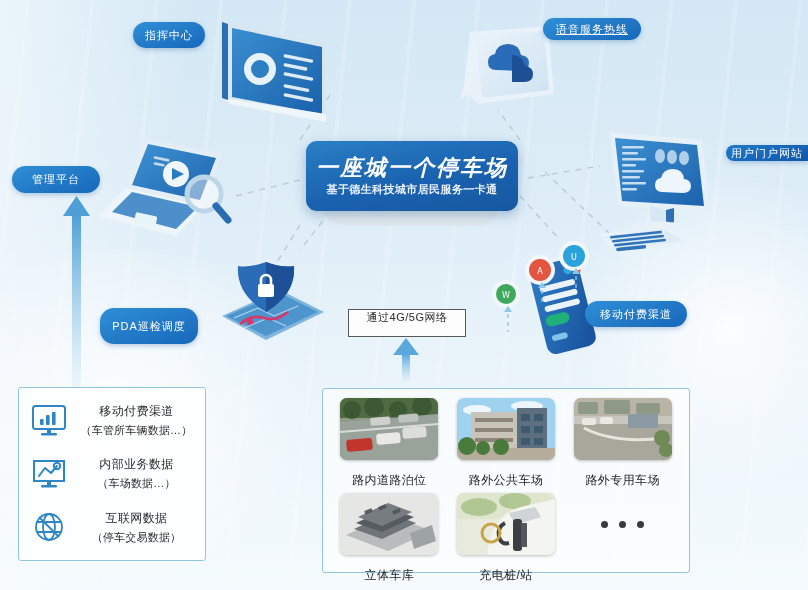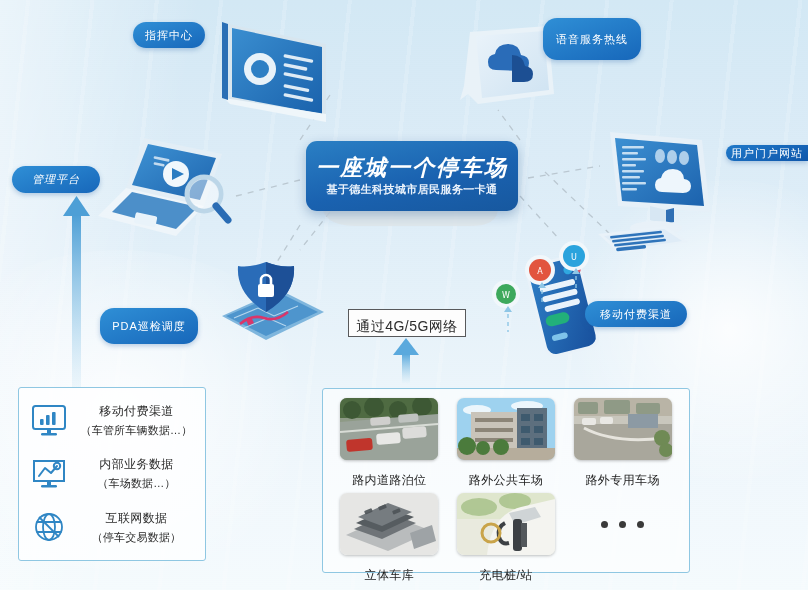--- a/index.html
+++ b/index.html
@@ -29,23 +29,23 @@
     position:absolute;display:flex;align-items:center;justify-content:center;
     color:#fff;border-radius:14px;white-space:nowrap;
     background:linear-gradient(160deg,#2f8fd6 0%,#1767ba 100%);
     box-shadow:0 2px 5px rgba(30,90,160,.28);
     font-size:11px;letter-spacing:1px;
   }
   .pill.dark{background:linear-gradient(160deg,#2079c9 0%,#0f57ab 100%);}
 
   
   .framebox{
-    position:absolute;display:flex;align-items:flex-end;justify-content:center;
+    position:absolute;display:flex;align-items:flex-start;justify-content:center;
     background:#fdfdfd;border:1.6px solid #58595b;color:#2c2c2c;
-    font-size:14px;letter-spacing:.5px;white-space:nowrap;
+    font-size:11px;letter-spacing:.5px;white-space:nowrap;
   }
 
   
   #cloud-backdrop{position:absolute;left:300px;top:108px;width:230px;height:132px;}
   #banner{
     position:absolute;left:306px;top:141px;width:212px;height:70px;
     border-radius:11px;background:linear-gradient(168deg,#2a7fc4 0%,#1a62b0 55%,#17589f 100%);
     box-shadow:0 4px 12px rgba(20,70,130,.3);
     display:flex;flex-direction:column;align-items:center;justify-content:center;gap:5px;
   }
@@ -281,29 +281,29 @@
 
   <div id="banner">
     <div class="t1">一座城一个停车场</div>
     <div class="t2">基于德生科技城市居民服务一卡通</div>
   </div>
 
   <div class="pill" style="left:133px;top:22px;width:72px;height:26px;">
     <span>指挥中心</span>
   </div>
 
-  <div class="pill" style="left:543px;top:18px;width:98px;height:42px;">
+  <div class="pill" style="left:543px;top:18px;width:98px;height:22px;text-decoration:underline;">
     <span>语音服务热线</span>
   </div>
 
   <div class="pill dark" style="left:726px;top:145px;width:82px;height:16px;border-radius:14px 0 0 14px;">
     <span>用户门户网站</span>
   </div>
 
-  <div class="pill" style="left:12px;top:166px;width:88px;height:27px;font-style:italic;">
+  <div class="pill" style="left:12px;top:166px;width:88px;height:27px;">
     <span>管理平台</span>
   </div>
 
   <div class="pill" style="left:100px;top:308px;width:98px;height:36px;">
     <span>PDA巡检调度</span>
   </div>
 
   <div class="pill" style="left:585px;top:301px;width:102px;height:26px;">
     <span>移动付费渠道</span>
   </div>

